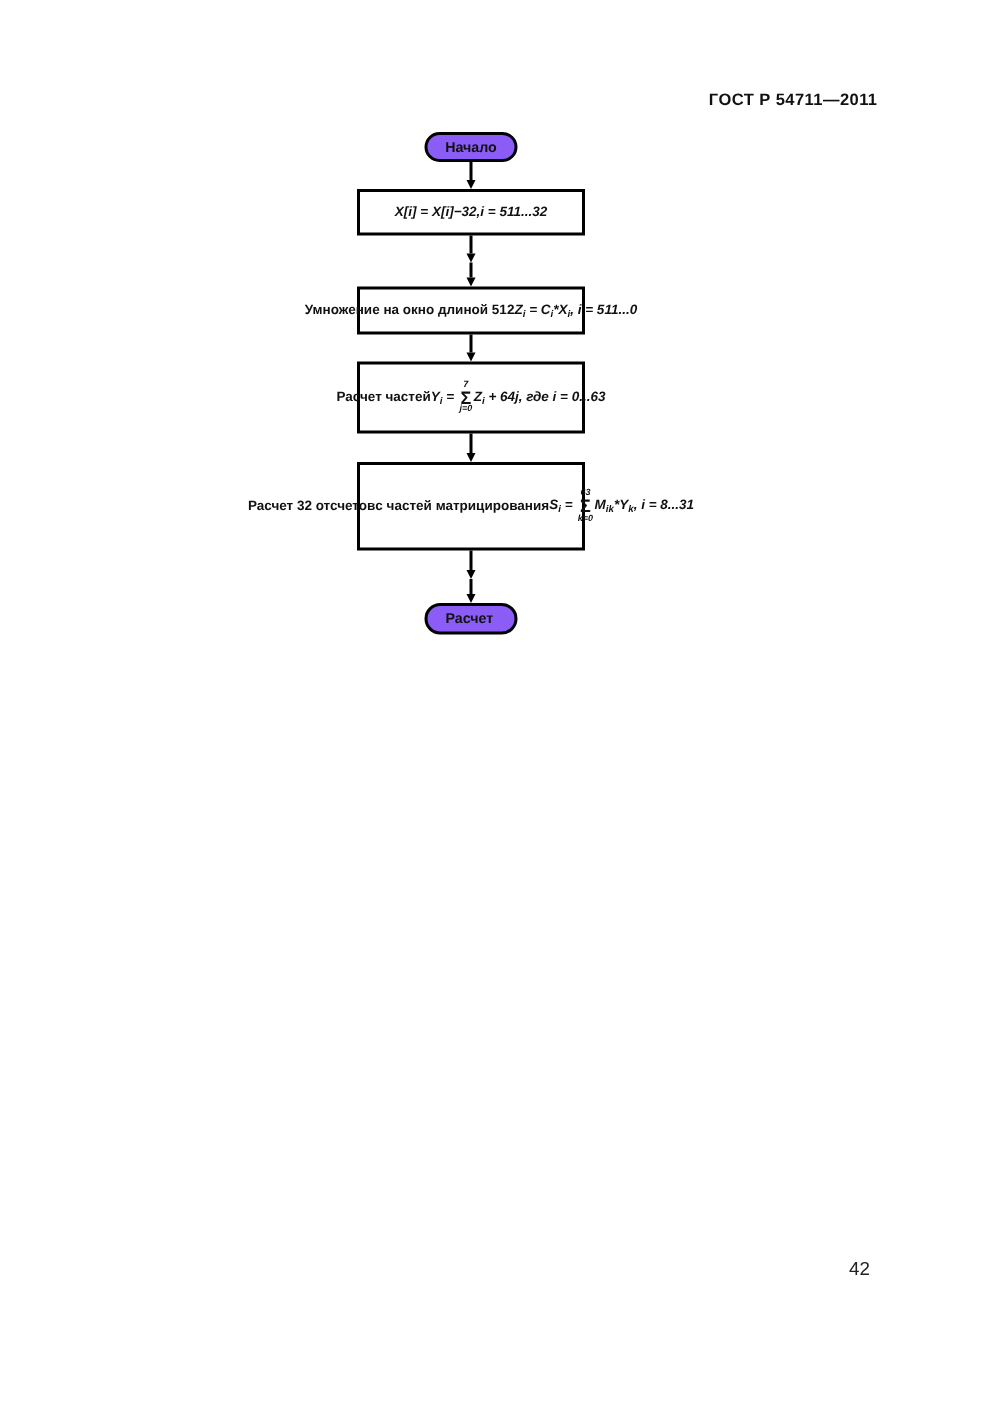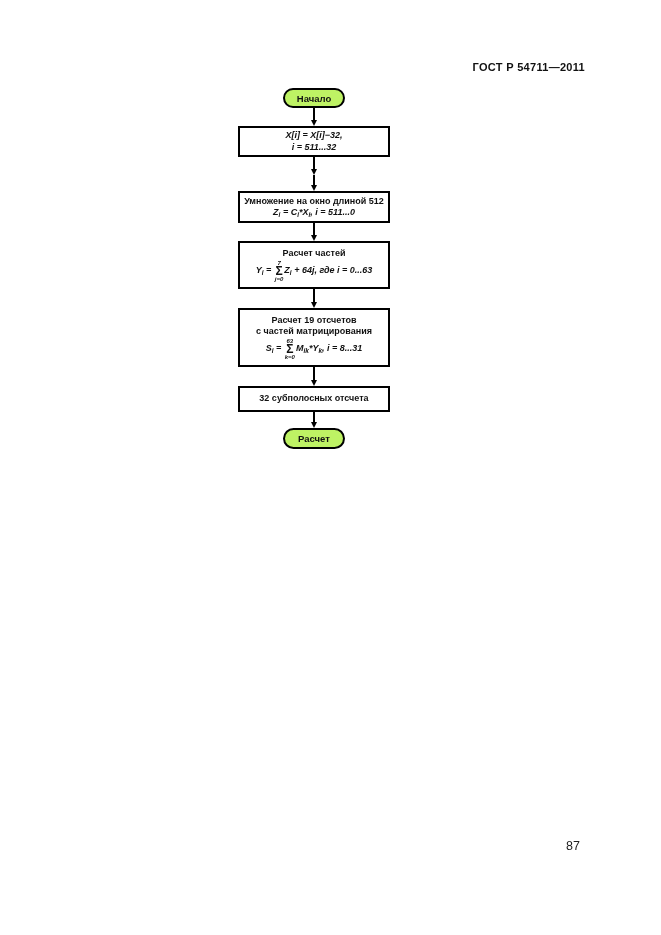--- a/index.html
+++ b/index.html
@@ -31,46 +31,45 @@
     align-items: center;
   }
   .terminal {
     border: 2px solid #000;
     border-radius: 11px;
     height: 20px;
     min-width: 62px;
     box-sizing: border-box;
     display: flex;
     align-items: center;
-    justify-content: center;
     font-weight: bold;
     font-size: 9.5px;
     padding: 0 12px;
-    background: #bef264;
+    background: #8b5cf6;
   }
   .terminal.end { height: 21px; }
   .connector {
     display: flex;
     flex-direction: column;
     align-items: center;
     justify-content: flex-start;
   }
   .connector .line { width: 1.5px; background: #000; flex: 1; }
   .connector .head {
     width: 0; height: 0;
     border-left: 3.5px solid transparent;
     border-right: 3.5px solid transparent;
     border-top: 6px solid #000;
   }
   .pbox {
     border: 2px solid #000;
     width: 100%;
     box-sizing: border-box;
     display: flex;
-    flex-direction: column;
+    flex-direction: row;
     align-items: center;
     justify-content: center;
     text-align: center;
     font-weight: bold;
     font-size: 9px;
     line-height: 1.25;
     padding: 2px 2px;
     background: #fff;
   }
   .frm { font-style: italic; white-space: nowrap; }
@@ -166,47 +165,44 @@
           </span><span>Z</span><sub class="v">i</sub><span> + 64j, где i = 0...63</span>
       </span>
     </div>
 
     <div class="connector h19">
       <div class="line"></div>
       <div class="head"></div>
     </div>
 
     <div class="pbox bx59">
-      <span class="rus">Расчет 19 отсчетов</span>
+      <span class="rus">Расчет 32 отсчетов</span>
       <span class="rus">с частей матрицирования</span>
       <span class="frm">
         <span>S</span><sub class="v">i</sub><span> = </span><span class="sum">
             <span class="lim">63</span>
             <span class="sigma">Σ</span>
             <span class="lim">k=0</span>
           </span><span>M</span><sub class="v">ik</sub><span>*Y</span><sub class="v">k</sub><span>, i = 8...31</span>
       </span>
     </div>
 
     <div class="connector h19">
       <div class="line"></div>
       <div class="head"></div>
     </div>
 
-    <div class="pbox bx26">
-      <span class="rus">32 субполосных отсчета</span>
-    </div>
 
     <div class="connector h16">
       <div class="line"></div>
       <div class="head"></div>
     </div>
 
     <div class="terminal end">
       <span>Расчет</span>
     </div>
 
   </div>
 
 
-  <div class="pagenum">87</div>
+  <div class="pagenum">42</div>
 
 </div>
 
 </body></html>

